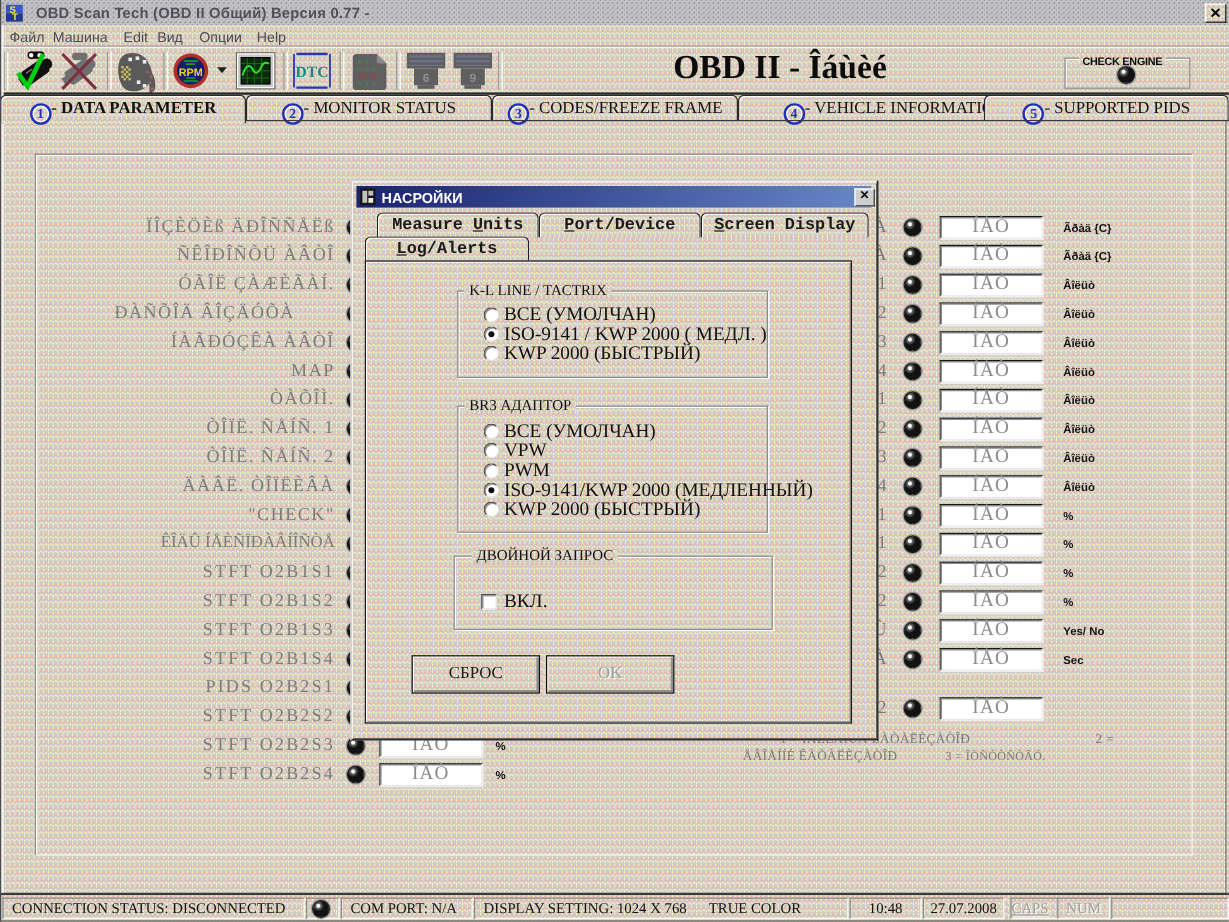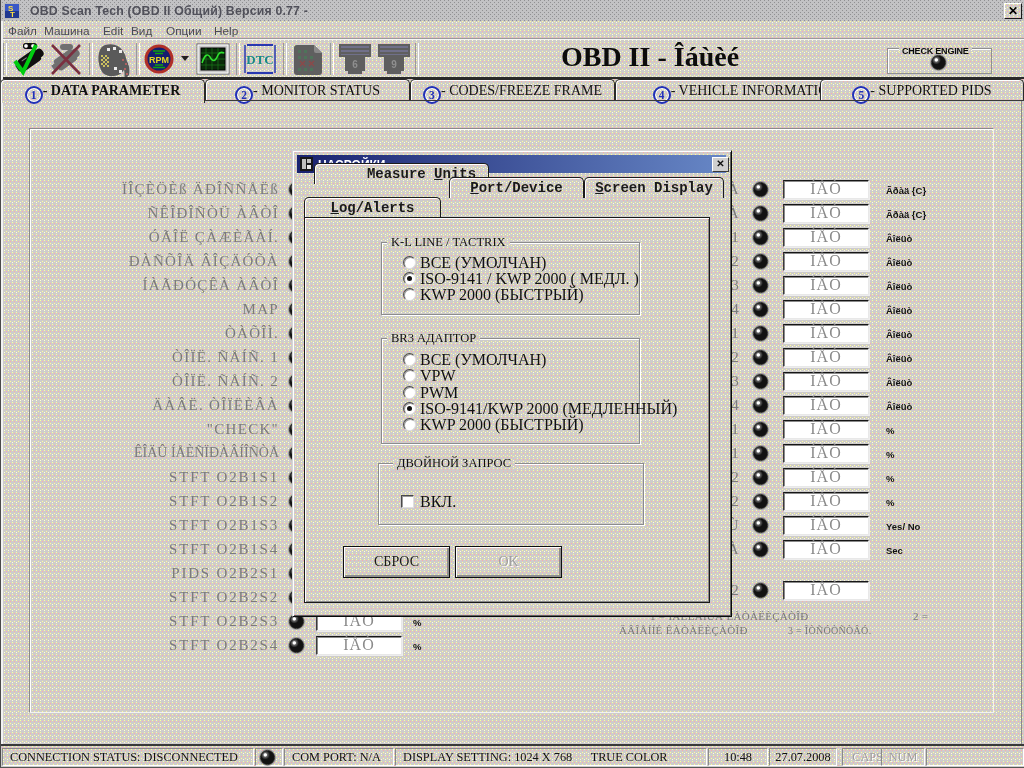--- a/index.html
+++ b/index.html
@@ -212,21 +212,21 @@
 <div class="vbox" style="left:316px;top:180px;">ÍÅÒ</div>
 <div class="unit" style="left:413px;top:185px;">%</div>
 <div class="plbl" style="left:62px;top:205px;width:217px;">ÑÊÎÐÎÑÒÜ ÀÂÒÎ</div>
 <div class="led" style="left:289px;top:206px;"></div>
 <div class="vbox" style="left:316px;top:204px;">ÍÅÒ</div>
 <div class="unit" style="left:413px;top:209px;">%</div>
 <div class="plbl" style="left:62px;top:229px;width:217px;">ÓÃÎË ÇÀÆÈÃÀÍ.</div>
 <div class="led" style="left:289px;top:230px;"></div>
 <div class="vbox" style="left:316px;top:228px;">ÍÅÒ</div>
 <div class="unit" style="left:413px;top:233px;">%</div>
-<div class="plbl" style="left:62px;top:253px;width:217px;">ÐÀÑÕÎÄ ÂÎÇÄÓÕÀ</div>
+<div class="plbl" style="left:62px;top:253px;width:217px;text-align:center;">ÐÀÑÕÎÄ ÂÎÇÄÓÕÀ</div>
 <div class="led" style="left:289px;top:254px;"></div>
 <div class="vbox" style="left:316px;top:252px;">ÍÅÒ</div>
 <div class="unit" style="left:413px;top:257px;">%</div>
 <div class="plbl" style="left:62px;top:277px;width:217px;">ÍÀÃÐÓÇÊÀ  ÀÂÒÎ</div>
 <div class="led" style="left:289px;top:278px;"></div>
 <div class="vbox" style="left:316px;top:276px;">ÍÅÒ</div>
 <div class="unit" style="left:413px;top:281px;">%</div>
 <div class="plbl" style="left:62px;top:301px;width:217px;text-align:right;">MAP</div>
 <div class="led" style="left:289px;top:302px;"></div>
 <div class="vbox" style="left:316px;top:300px;">ÍÅÒ</div>
@@ -363,21 +363,21 @@
 box-shadow:inset 1px 1px 0 #ffffff, inset -1px -1px 0 #606060;">
 <div class="abs" style="left:4px;top:4px;width:429px;height:18px;background:linear-gradient(90deg,#1a2370,#6787c6);"></div>
 <svg class="abs" style="left:6px;top:5px;" width="16" height="16">
 <rect x="1" y="1" width="13" height="14" fill="#18181a"></rect>
 <rect x="3" y="3" width="4" height="10" fill="#c0c0c0"></rect>
 <rect x="8" y="3" width="4" height="4" fill="#c0c0c0"></rect>
 <rect x="8" y="9" width="4" height="4" fill="#e8e8e8"></rect>
 </svg>
 <div class="abs" style="left:25px;top:7px;font-weight:bold;font-size:12px;color:#ffffff;">НАСРОЙКИ</div>
 <div class="abs" style="left:419px;top:6px;width:15px;height:13px;background:#cfcfcf;border:1px solid;border-color:#ffffff #3a3a3a #3a3a3a #ffffff;text-align:center;line-height:12px;font-size:10px;font-weight:bold;color:#111;">✕</div>
-<div class="dtab dith" style="left:21px;top:12px;width:133px;height:20px;line-height:20px;z-index:6;padding-left:40px;">Measure <u>U</u>nits</div>
+<div class="dtab dith" style="left:21px;top:26px;width:133px;height:20px;line-height:20px;z-index:6;">Measure <u>U</u>nits</div>
 <div class="dtab dith" style="left:156px;top:26px;width:133px;height:20px;line-height:20px;z-index:6;"><u>P</u>ort/Device</div>
 <div class="dtab dith" style="left:291px;top:26px;width:138px;height:20px;line-height:20px;z-index:6;"><u>S</u>creen Display</div>
 <div class="dtab dith" style="left:11px;top:46px;width:135px;height:20px;line-height:20px;z-index:6;"><u>L</u>og/Alerts</div>
 <div class="abs dith" style="left:11px;top:66px;width:404px;height:384px;z-index:7;border:1px solid #1a1a1a;box-shadow:inset 1px 1px 0 #ffffff, inset -1px -1px 0 #8a8a8a;"></div>
 <div class="grp" style="left:88px;top:91px;width:257px;height:71px;z-index:9;"></div>
 <div class="glbl dith" style="left:94px;top:84px;z-index:9;">K-L LINE / TACTRIX</div>
 <div class="grp" style="left:88px;top:187px;width:257px;height:104px;z-index:9;"></div>
 <div class="glbl dith" style="left:94px;top:180px;z-index:9;">BR3  АДАПТОР</div>
 <div class="grp" style="left:85px;top:312px;width:264px;height:60px;z-index:9;"></div>
 <div class="glbl dith" style="left:100px;top:305px;z-index:9;">ДВОЙНОЙ ЗАПРОС</div>
@@ -408,14 +408,14 @@
 <div class="abs" style="left:0;top:767px;width:1024px;height:1px;background:#555555;z-index:30;"></div>
 <div class="abs" style="left:0;top:744px;width:1024px;height:2px;background:#3a3a3a;"></div>
 <div class="abs dith" style="left:0;top:746px;width:1024px;height:22px;"></div>
 <div class="sbar dith" style="left:2px;top:748px;width:250px;height:16px;line-height:16px;"><span style="padding-left:7px;">CONNECTION STATUS: DISCONNECTED</span></div>
 <div class="sbar dith" style="left:255px;top:748px;width:26px;height:16px;line-height:16px;"></div>
 <div class="led" style="left:260px;top:750px;"></div>
 <div class="sbar dith" style="left:284px;top:748px;width:108px;height:16px;line-height:16px;"><span style="padding-left:7px;">COM PORT:  N/A</span></div>
 <div class="sbar dith" style="left:395px;top:748px;width:310px;height:16px;line-height:16px;"><span style="padding-left:7px;">DISPLAY SETTING:  1024 X  768&nbsp;&nbsp;&nbsp;&nbsp;&nbsp;&nbsp;TRUE COLOR</span></div>
 <div class="sbar dith" style="left:708px;top:748px;width:58px;height:16px;line-height:16px;text-align:center;">10:48</div>
 <div class="sbar dith" style="left:769px;top:748px;width:66px;height:16px;line-height:16px;text-align:center;">27.07.2008</div>
-<div class="sbar dith" style="left:842px;top:748px;width:40px;height:16px;line-height:16px;text-align:right;color:#9e9e9e;text-shadow:1px 1px 0 #fff;">CAPS</div>
+<div class="sbar dith" style="left:842px;top:748px;width:40px;height:16px;line-height:16px;text-align:left;color:#9e9e9e;text-shadow:1px 1px 0 #fff;text-decoration:underline;">CAPS</div>
 <div class="sbar dith" style="left:881px;top:748px;width:42px;height:16px;line-height:16px;text-align:center;color:#9e9e9e;text-shadow:1px 1px 0 #fff;">NUM</div>
 <div class="sbar dith" style="left:926px;top:748px;width:96px;height:16px;line-height:16px;"></div>
 </body></html>

